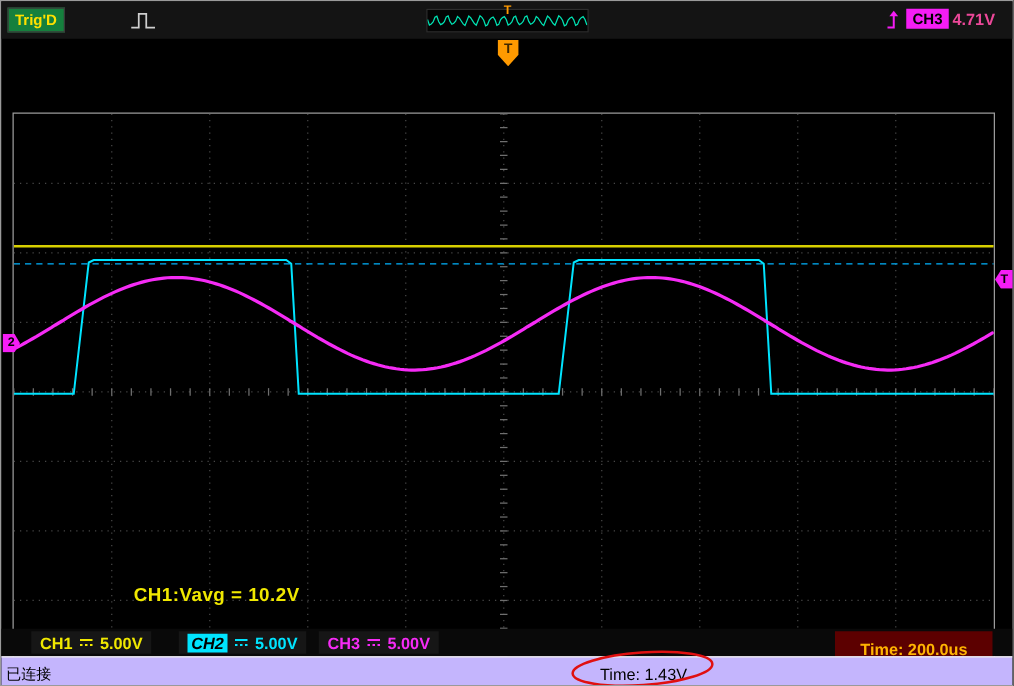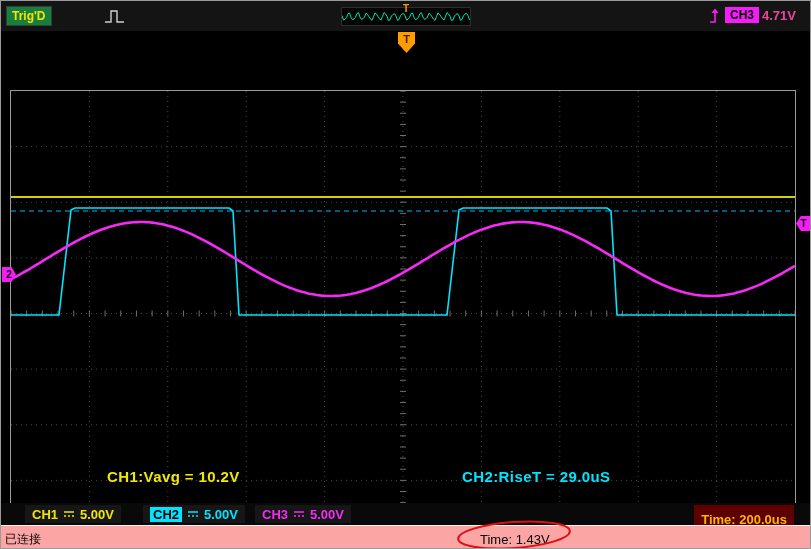--- a/index.html
+++ b/index.html
@@ -39,32 +39,32 @@
                   clip-path:polygon(0 0,68% 0,100% 50%,68% 100%,0 100%);
                   color:#000; font-size:10px; font-weight:bold; line-height:15px; text-align:center; z-index:6; }
   .marker-right { position:absolute; left:795px; top:215px; width:15px; height:15px; background:#f51df5;
                   clip-path:polygon(100% 0,32% 0,0 50%,32% 100%,100% 100%);
                   color:#000; font-size:10px; font-weight:bold; line-height:15px; text-align:center; z-index:6; }
 
   
   .chanbar { position:absolute; left:0; top:502px; width:100%; height:22px; background:#090909; }
   .ch-item { position:absolute; top:2px; height:18px; display:flex; align-items:center; gap:5px;
              background:#161616; padding:0 7px; font-size:13px; font-weight:bold;margin-left:12px; }
-  .ch-item .badge-on { background:currentColor; }
+  .ch-item .badge-on { background:currentColor;font-style:italic; }
   .ch-item .badge-on span { color:#000; font-weight:bold; }
   .ch1 { left:12px; }
   .ch2 { left:130px; }
   .ch3 { left:242px; }
   .badge-wrap { padding:0 3px; }
   .time-box { position:absolute; right:16px; top:2px; height:28px; background:#5c0000;
-              color:#ffb400; font-size:13px; font-weight:bold; display:flex; align-items:center; padding:0 7px; }
+              color:#ffb400; font-size:13px; font-weight:bold; display:flex; align-items:center; padding:0 20px; }
 
   
   .statusbar { position:absolute; left:0; top:524px; width:100%; height:25px;
-               background:#fca5a5; border-top:1px solid #f4f2ee; color:#000; }
+               background:#c4b5fd; border-top:1px solid #f4f2ee; color:#000; }
   .conn { position:absolute; left:4px; top:5px; font-size:12px; }
   .volt { position:absolute; left:479px; top:6px; font-size:13px; }
   .annotation { position:absolute; left:452px; top:516px; z-index:10; pointer-events:none; }
 </style>
 </head>
 <body>
 
 <div class="window">
 
   <div class="topbar">
@@ -197,21 +197,20 @@
         <line x1="389" y1="411.625" x2="395" y2="411.625" stroke="#6f6f6f" stroke-width="1"></line>
         <line x1="389" y1="422.75" x2="395" y2="422.75" stroke="#6f6f6f" stroke-width="1"></line>
         <line x1="389" y1="433.875" x2="395" y2="433.875" stroke="#6f6f6f" stroke-width="1"></line>
         <line x1="389" y1="445" x2="395" y2="445" stroke="#6f6f6f" stroke-width="1"></line>
         <line x1="0" y1="120" x2="784" y2="120" stroke="#00b4ff" stroke-width="1" stroke-dasharray="5 4"></line>
         <line x1="0" y1="106" x2="784" y2="106" stroke="#d8d000" stroke-width="2"></line>
         <polyline points="0,224 48,224 60,119 64,117 218,117 222,120 228,224 436,224 448,119 452,117 596,117 600,120 606,224 784,224" fill="none" stroke="#00e4ff" stroke-width="1.6"></polyline>
         <path d="M0 188.2 L3 186.7 L6 185.1 L9 183.4 L12 181.7 L15 180.0 L18 178.3 L21 176.5 L24 174.7 L27 172.9 L30 171.1 L33 169.2 L36 167.4 L39 165.6 L42 163.7 L45 161.9 L48 160.1 L51 158.3 L54 156.6 L57 154.8 L60 153.1 L63 151.5 L66 149.9 L69 148.3 L72 146.7 L75 145.3 L78 143.9 L81 142.5 L84 141.2 L87 140.0 L90 138.8 L93 137.7 L96 136.7 L99 135.8 L102 134.9 L105 134.1 L108 133.4 L111 132.8 L114 132.3 L117 131.9 L120 131.5 L123 131.2 L126 131.1 L129 131.0 L132 131.0 L135 131.1 L138 131.3 L141 131.6 L144 132.0 L147 132.5 L150 133.0 L153 133.6 L156 134.4 L159 135.2 L162 136.1 L165 137.0 L168 138.1 L171 139.2 L174 140.4 L177 141.6 L180 142.9 L183 144.3 L186 145.8 L189 147.3 L192 148.8 L195 150.4 L198 152.0 L201 153.7 L204 155.4 L207 157.1 L210 158.9 L213 160.7 L216 162.5 L219 164.3 L222 166.2 L225 168.0 L228 169.8 L231 171.7 L234 173.5 L237 175.3 L240 177.1 L243 178.9 L246 180.6 L249 182.3 L252 184.0 L255 185.6 L258 187.2 L261 188.7 L264 190.2 L267 191.7 L270 193.1 L273 194.4 L276 195.6 L279 196.8 L282 197.9 L285 199.0 L288 199.9 L291 200.8 L294 201.6 L297 202.4 L300 203.0 L303 203.5 L306 204.0 L309 204.4 L312 204.7 L315 204.9 L318 205.0 L321 205.0 L324 204.9 L327 204.8 L330 204.5 L333 204.1 L336 203.7 L339 203.2 L342 202.6 L345 201.9 L348 201.1 L351 200.2 L354 199.3 L357 198.3 L360 197.2 L363 196.0 L366 194.8 L369 193.5 L372 192.1 L375 190.7 L378 189.3 L381 187.7 L384 186.1 L387 184.5 L390 182.9 L393 181.2 L396 179.4 L399 177.7 L402 175.9 L405 174.1 L408 172.3 L411 170.4 L414 168.6 L417 166.8 L420 164.9 L423 163.1 L426 161.3 L429 159.5 L432 157.7 L435 156.0 L438 154.3 L441 152.6 L444 150.9 L447 149.3 L450 147.8 L453 146.3 L456 144.8 L459 143.4 L462 142.1 L465 140.8 L468 139.6 L471 138.4 L474 137.4 L477 136.4 L480 135.5 L483 134.6 L486 133.9 L489 133.2 L492 132.6 L495 132.1 L498 131.7 L501 131.4 L504 131.2 L507 131.0 L510 131.0 L513 131.0 L516 131.2 L519 131.4 L522 131.7 L525 132.1 L528 132.6 L531 133.2 L534 133.9 L537 134.6 L540 135.5 L543 136.4 L546 137.4 L549 138.4 L552 139.6 L555 140.8 L558 142.1 L561 143.4 L564 144.8 L567 146.3 L570 147.8 L573 149.3 L576 150.9 L579 152.6 L582 154.3 L585 156.0 L588 157.7 L591 159.5 L594 161.3 L597 163.1 L600 164.9 L603 166.8 L606 168.6 L609 170.4 L612 172.3 L615 174.1 L618 175.9 L621 177.7 L624 179.4 L627 181.2 L630 182.9 L633 184.5 L636 186.1 L639 187.7 L642 189.3 L645 190.7 L648 192.1 L651 193.5 L654 194.8 L657 196.0 L660 197.2 L663 198.3 L666 199.3 L669 200.2 L672 201.1 L675 201.9 L678 202.6 L681 203.2 L684 203.7 L687 204.1 L690 204.5 L693 204.8 L696 204.9 L699 205.0 L702 205.0 L705 204.9 L708 204.7 L711 204.4 L714 204.0 L717 203.5 L720 203.0 L723 202.4 L726 201.6 L729 200.8 L732 199.9 L735 199.0 L738 197.9 L741 196.8 L744 195.6 L747 194.4 L750 193.1 L753 191.7 L756 190.2 L759 188.7 L762 187.2 L765 185.6 L768 184.0 L771 182.3 L774 180.6 L777 178.9 L780 177.1 L783 175.3 " fill="none" stroke="#f52bf5" stroke-width="2.6" stroke-linecap="round"></path>
       </svg>
     <div class="meas meas-ch1">CH1:Vavg = 10.2V</div>
-    <div class="meas meas-ch2">CH2:RiseT = 29.0uS</div>
   </div>
 
   <div class="marker-left">2</div>
   <div class="marker-right">T</div>
 
   <div class="chanbar">
     <div class="ch-item ch1" style="color: rgb(240, 232, 0);">
       <span>CH1</span>
       <svg width="12" height="10">
         <line x1="1" y1="3" x2="11" y2="3" stroke="currentColor" stroke-width="1.5"></line>

